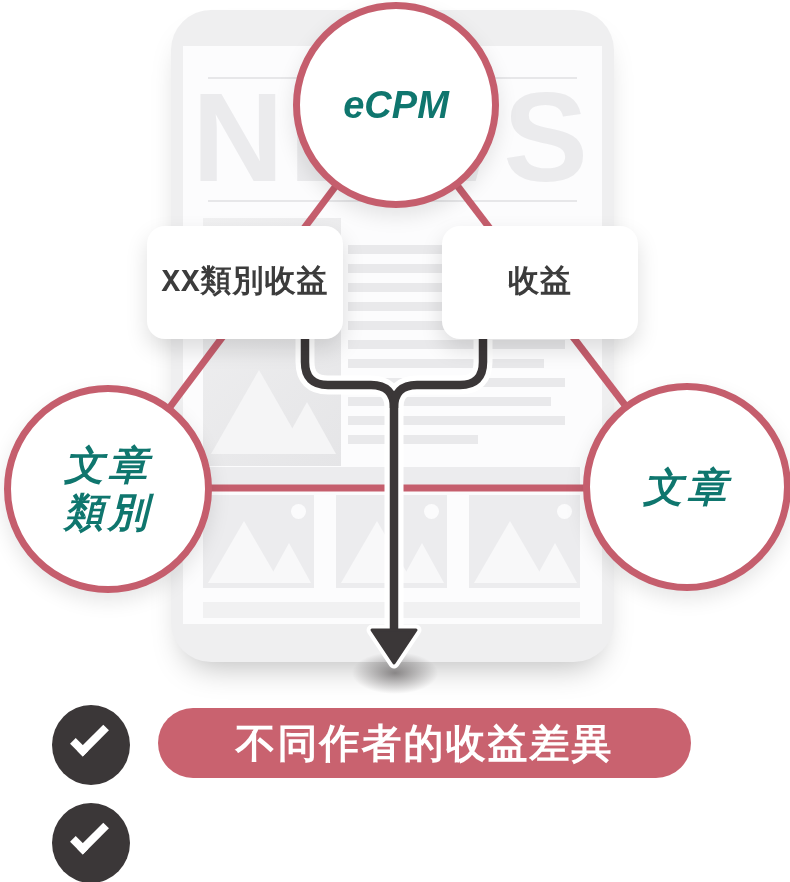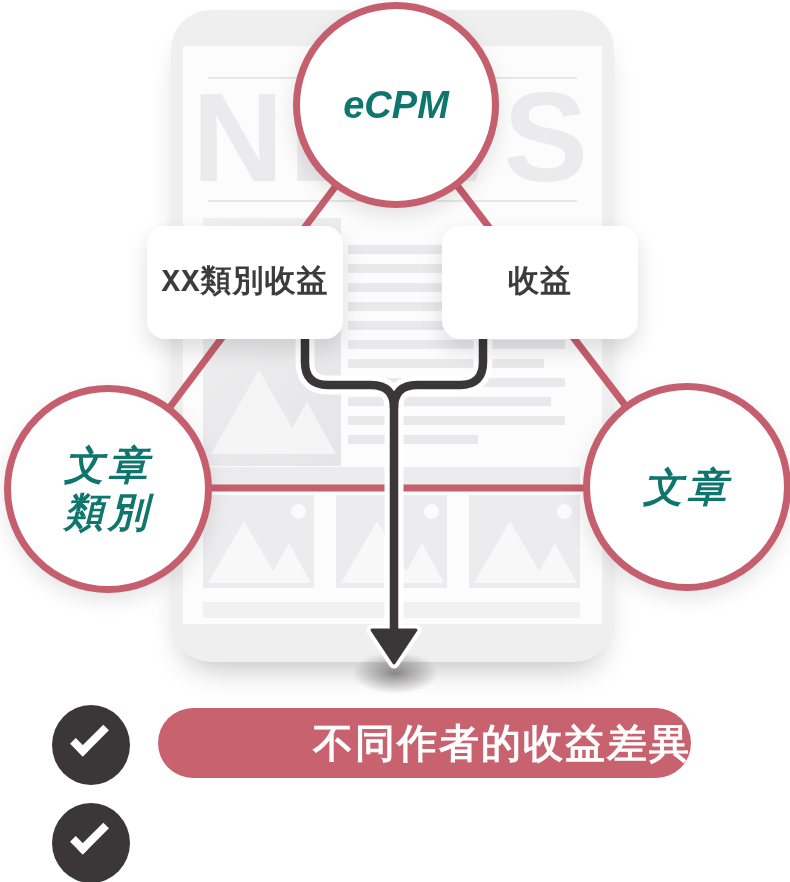--- a/index.html
+++ b/index.html
@@ -87,21 +87,21 @@
     position:absolute; left:19px; top:23px; width:37px; height:18px;
     border-left:8px solid #fff; border-bottom:8px solid #fff;
     transform:rotate(-45deg);
   }
   .pill {
     position:absolute; left:158px; width:533px; height:70px; border-radius:35px;
     background:#c9626f; color:#fff; z-index:3;
     display:flex; align-items:center; justify-content:center;
     font-size:40px; font-weight:bold; letter-spacing:2px;
   }
-  .pill.r1 { top:708px;justify-content:flex-end; }
+  .pill.r1 { top:708px; }
   .pill.r2 { top:810px; }
 </style>
 </head>
 <body>
 
 <div class="stage">
 
   <div class="tablet">
     <div class="screen">
       <div class="rule rule-top"></div>

